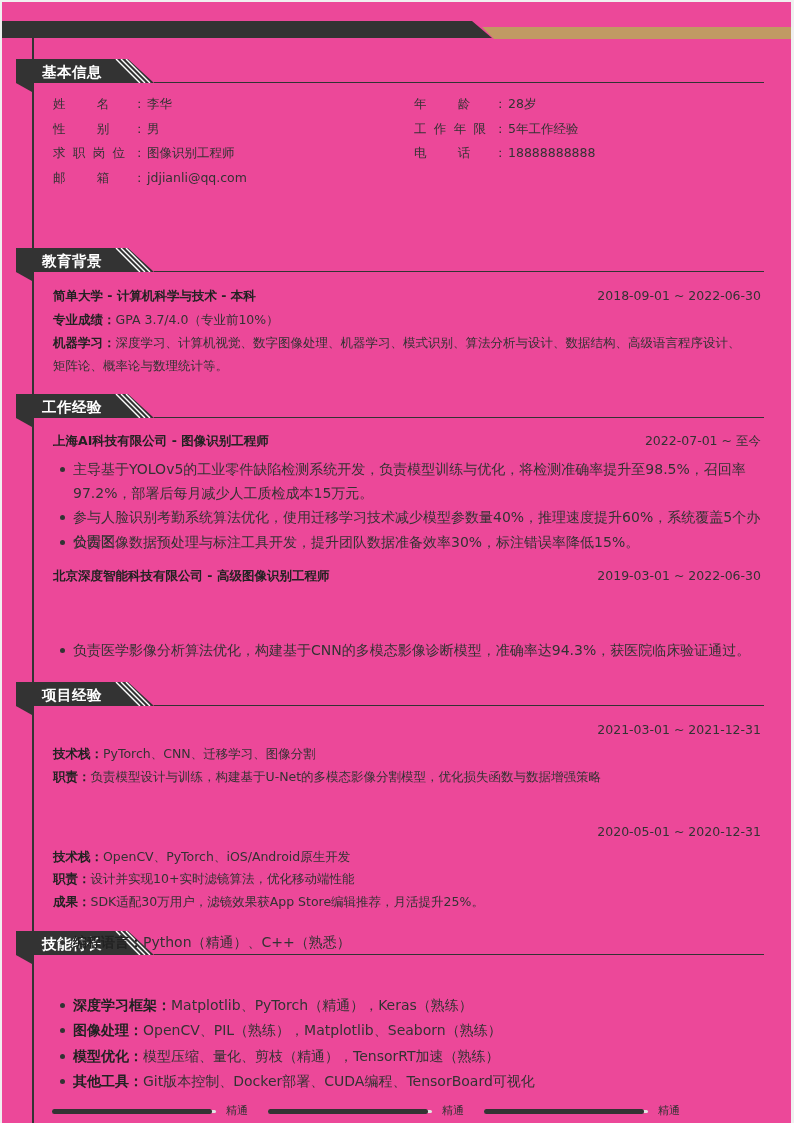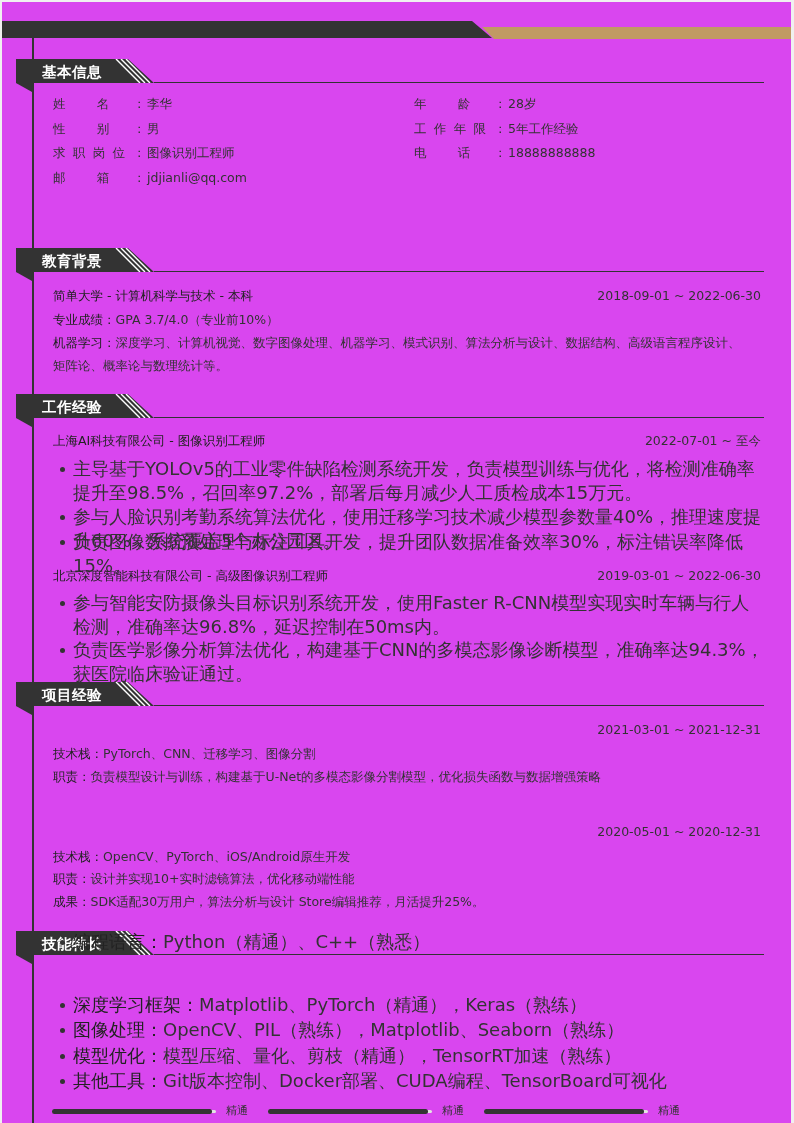--- a/index.html
+++ b/index.html
@@ -1,41 +1,41 @@
 <!DOCTYPE html>
 <html><head>
 <meta charset="utf-8">
 <style>
   * { box-sizing: border-box; margin: 0; padding: 0; }
   html, body { width: 794px; height: 1123px; background: #f0f0f0; overflow: hidden; }
   body { font-family: "DejaVu Sans", "Liberation Sans", sans-serif; color: #333; font-size: 12.5px; }
-  .page { position: absolute; left: 2px; top: 2px; width: 789px; height: 1121px; background: #d946ef; overflow: hidden; }
+  .page { position: absolute; left: 2px; top: 2px; width: 789px; height: 1121px; background: #ec4899; overflow: hidden; }
 
   
   .top-bar-dark { position: absolute; left: 0; top: 19px; width: 490px; height: 17px; background: #333; clip-path: polygon(0 0, 470px 0, 490px 17px, 0 17px); }
   .top-bar-gold { position: absolute; left: 480px; top: 25px; width: 309px; height: 12px; background: #c19a63; clip-path: polygon(0 0, 309px 0, 309px 12px, 12px 12px); }
 
   
   .vline { position: absolute; left: 30px; top: 36px; width: 1.5px; height: 1090px; background: #333; }
 
   
   .sec-head { position: absolute; left: 14px; width: 748px; height: 26px; }
   .sec-head .tab { position: absolute; left: 0; top: 0; width: 138px; height: 26px; background: #333; clip-path: polygon(0 0, 112px 0, 138px 24px, 16px 24px, 16px 26px, 16px 26px, 0 24px); }
   .sec-head .fold { position: absolute; left: 0; top: 24px; width: 16px; height: 9px; background: #333; clip-path: polygon(0 0, 16px 0, 16px 9px); }
   .sec-head .stripes { position: absolute; left: 98px; top: 0; width: 44px; height: 24px; }
   .sec-head .title { position: absolute; left: 26px; top: 2px; color: #fff; font-size: 14.5px; font-weight: bold; letter-spacing: 0.5px; line-height: 22px; }
   .sec-head .rule { position: absolute; left: 138px; top: 23px; right: 0; height: 1.3px; background: #333; }
 
   .row { position: absolute; left: 51px; font-size: 12.5px; line-height: 18px; white-space: nowrap; }
   .date { position: absolute; right: 30px; font-size: 12.5px; line-height: 18px; white-space: nowrap; color: #333; }
-  .bold { font-weight: normal; color: #222; }
+  .bold { font-weight: bold; color: #222; }
   .lbl-spread { display: inline-flex; justify-content: space-between; width: 72px; margin-right: 8px; }
   .colon { display: inline-block; width: 14px; }
 
-  .bullet { position: absolute; left: 58px; width: 706px; font-size: 18px; line-height: 24px; padding-left: 13px; }
+  .bullet { position: absolute; left: 58px; width: 706px; font-size: 14px; line-height: 24px; padding-left: 13px; }
   .bullet::before { content: ""; position: absolute; left: 0; top: 10px; width: 5px; height: 5px; border-radius: 50%; background: #333; }
 
   .skillbar { position: absolute; top: 1107px; height: 5px; background: #333; border-radius: 3px; }
   .skillbar-track { position: absolute; top: 1108px; height: 3px; background: #e4e4e4; border-radius: 2px; }
   .skill-lvl { position: absolute; top: 1100px; font-size: 11px; line-height: 18px; }
 </style>
 </head>
 <body>
 
 <div class="page">
@@ -147,21 +147,20 @@
     <div class="rule"></div>
   </div>
   <div class="row bold" style="top:430px">上海AI科技有限公司 - 图像识别工程师</div>
   <div class="date" style="top:430px">2022-07-01 ~ 至今</div>
   <div class="bullet" style="top:455px">主导基于YOLOv5的工业零件缺陷检测系统开发，负责模型训练与优化，将检测准确率提升至98.5%，召回率97.2%，部署后每月减少人工质检成本15万元。</div>
   <div class="bullet" style="top:503px">参与人脸识别考勤系统算法优化，使用迁移学习技术减少模型参数量40%，推理速度提升60%，系统覆盖5个办公园区。</div>
   <div class="bullet" style="top:528px">负责图像数据预处理与标注工具开发，提升团队数据准备效率30%，标注错误率降低15%。</div>
 
   <div class="row bold" style="top:565px">北京深度智能科技有限公司 - 高级图像识别工程师</div>
   <div class="date" style="top:565px">2019-03-01 ~ 2022-06-30</div>
-  <div class="bullet" style="top:589px">参与智能安防摄像头目标识别系统开发，使用Faster R-CNN模型实现实时车辆与行人检测，准确率达96.8%，延迟控制在50ms内。</div>
   <div class="bullet" style="top:636px">负责医学影像分析算法优化，构建基于CNN的多模态影像诊断模型，准确率达94.3%，获医院临床验证通过。</div>
 
   <div class="sec-head" style="top:680px">
     <div class="tab"></div>
     <div class="fold"></div>
     <svg class="stripes" viewBox="0 0 44 24">
         <g stroke="#fff" stroke-width="1.4">
           <line x1="2" y1="0" x2="26" y2="24"></line>
           <line x1="7" y1="0" x2="31" y2="24"></line>
           <line x1="12" y1="0" x2="36" y2="24"></line>
@@ -170,21 +169,21 @@
     <span class="title">项目经验</span>
     <div class="rule"></div>
   </div>
   <div class="date" style="top:719px">2021-03-01 ~ 2021-12-31</div>
   <div class="row" style="top:743px"><span class="bold">技术栈：</span><span>PyTorch、CNN、迁移学习、图像分割</span></div>
   <div class="row" style="top:766px"><span class="bold">职责：</span><span>负责模型设计与训练，构建基于U-Net的多模态影像分割模型，优化损失函数与数据增强策略</span></div>
 
   <div class="date" style="top:821px">2020-05-01 ~ 2020-12-31</div>
   <div class="row" style="top:846px"><span class="bold">技术栈：</span><span>OpenCV、PyTorch、iOS/Android原生开发</span></div>
   <div class="row" style="top:868px"><span class="bold">职责：</span><span>设计并实现10+实时滤镜算法，优化移动端性能</span></div>
-  <div class="row" style="top:891px"><span class="bold">成果：</span><span>SDK适配30万用户，算法分析与设计 Store编辑推荐，月活提升25%。</span></div>
+  <div class="row" style="top:891px"><span class="bold">成果：</span><span>SDK适配30万用户，滤镜效果获App Store编辑推荐，月活提升25%。</span></div>
 
   <div class="sec-head" style="top:929px">
     <div class="tab"></div>
     <div class="fold"></div>
     <svg class="stripes" viewBox="0 0 44 24">
         <g stroke="#fff" stroke-width="1.4">
           <line x1="2" y1="0" x2="26" y2="24"></line>
           <line x1="7" y1="0" x2="31" y2="24"></line>
           <line x1="12" y1="0" x2="36" y2="24"></line>
         </g>

